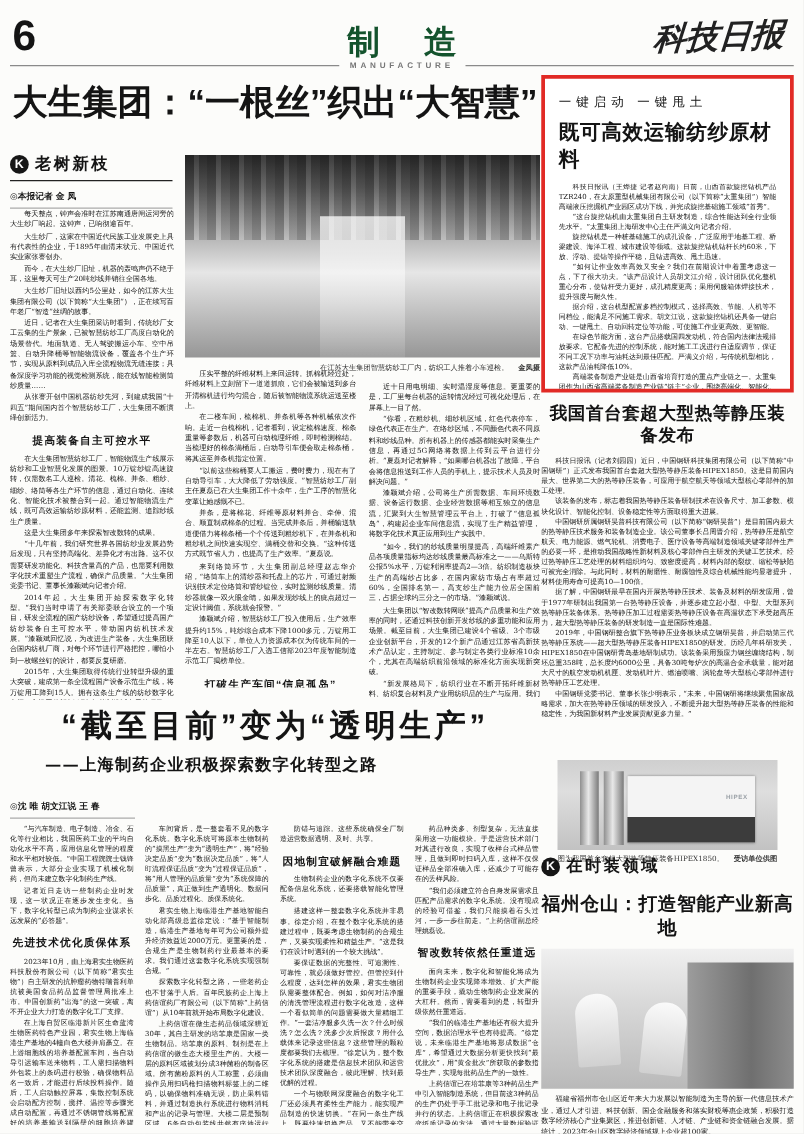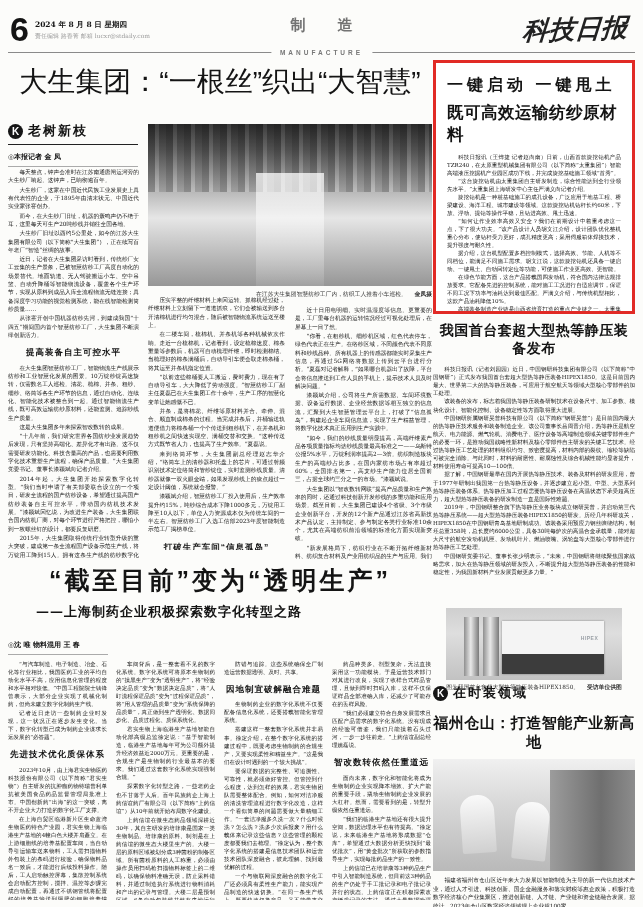--- a/index.html
+++ b/index.html
@@ -9,21 +9,21 @@
 
   
   .masthead{position:absolute;left:0;top:0;width:643px;height:60px;}
   .mh-rule{position:absolute;left:8px;right:8px;top:52px;border-top:1.5px solid #8a8a8a;}
   .mh-left{position:absolute;left:10px;top:14px;display:flex;align-items:flex-end;gap:7px;}
   .pagenum{font-size:34px;font-weight:900;line-height:0.9;letter-spacing:-1px;}
   .mh-dates{padding-bottom:3px;line-height:1.7;}
   .mh-date{font-size:7.5px;font-weight:700;}
   .mh-editor{font-size:6px;color:#9a9a9a;}
   .mh-center{position:absolute;left:50%;top:16px;transform:translateX(-50%);text-align:center;}
-  .sec-cn{font-size:15px;font-weight:900;letter-spacing:14px;padding-left:14px;color:#737373;}
+  .sec-cn{font-size:26px;font-weight:900;letter-spacing:14px;padding-left:14px;color:#14532d;}
   .sec-en{position:absolute;left:50%;top:49px;transform:translateX(-50%);background:#fcfcfa;
           padding:0 9px;font-size:6.5px;letter-spacing:3px;color:#777;font-weight:700;}
   .paper-name{position:absolute;right:16px;top:12px;font-size:26px;font-weight:700;
               font-style:italic;transform:skewX(-6deg) rotate(-2deg);color:#222;}
 
   
   .bcol{position:absolute;overflow:hidden;text-align:justify;}
   .bcol p{margin:0 0 1px 0;text-indent:2em;}
   .subhead{font-family:"Liberation Sans","DejaVu Sans",sans-serif;font-weight:700;
            text-align:center;font-size:8.5px;margin:7px 0 5px;text-indent:0;letter-spacing:1px;}
@@ -31,41 +31,41 @@
   .credit{font-weight:700;margin-left:6px;}
   .kbadge{display:inline-flex;width:15px;height:15px;border-radius:50%;background:#161616;color:#fff;
           align-items:center;justify-content:center;font-size:10px;font-weight:900;
           font-family:"Liberation Sans","DejaVu Sans",sans-serif;flex:0 0 auto;}
   .badge-row{display:flex;align-items:center;gap:5px;border-bottom:1.5px solid #222;padding-bottom:4px;}
   .badge-label{font-size:13px;font-weight:900;letter-spacing:2px;
                font-family:"Liberation Sans","DejaVu Sans",sans-serif;}
 
   
   .main-art{position:absolute;left:8px;top:64px;width:424px;height:500px;}
-  .main-headline{margin:0;text-align:center;font-size:28px;font-weight:400;letter-spacing:0px;
+  .main-headline{margin:0;text-align:center;font-size:28px;font-weight:700;letter-spacing:0px;
                  font-family:"Liberation Sans","DejaVu Sans",sans-serif;line-height:1.25;}
   .main-badge{position:absolute;left:0;top:58px;width:130px;}
   .main-byline{position:absolute;left:0;top:88px;width:130px;font-size:7px;font-weight:700;
                border-bottom:0.5px solid #aaa;padding-bottom:4px;}
   .col1{left:0;top:104px;width:131px;height:392px;font-size:5.7px;line-height:1.46;}
   .main-photo{position:absolute;left:140px;top:60px;width:284px;height:162px;
               background:linear-gradient(180deg,#2f2f2f 0%,#5d5d5d 16%,#b9b9b9 42%,#e6e6e6 58%,#969696 100%);}
   .main-photo::before{content:"";position:absolute;left:0;top:0;width:100%;height:42%;
               background:repeating-linear-gradient(90deg,rgba(0,0,0,.45) 0 7px,rgba(255,255,255,.12) 7px 11px,rgba(0,0,0,.25) 11px 18px);
               opacity:.55;}
   .main-photo::after{content:"";position:absolute;left:38%;top:30%;width:24%;height:70%;
               background:linear-gradient(180deg,rgba(255,255,255,.75),rgba(255,255,255,.1));}
   .main-photo-cap{position:absolute;left:140px;top:226px;width:284px;text-align:right;}
   .col2{left:140px;top:232px;width:137px;height:254px;font-size:5.7px;line-height:1.46;}
   .col3{left:287px;top:242px;width:137px;height:254px;font-size:5.7px;line-height:1.46;}
 
   
   .red-box{position:absolute;left:433px;top:60px;width:202px;height:254px;box-sizing:border-box;
            border:3.5px solid #e12a25;background:#fff;padding:12px 11px 8px;overflow:hidden;}
-  .kicker{font-size:16px;font-weight:700;letter-spacing:4px;
+  .kicker{font-size:10px;font-weight:400;letter-spacing:4px;
           font-family:"Liberation Sans","DejaVu Sans",sans-serif;}
   .drill-headline{margin:6px 0 8px;font-size:16.5px;font-weight:900;letter-spacing:0.5px;
           font-family:"Liberation Sans","DejaVu Sans",sans-serif;}
   .drill-body{font-size:5.55px;line-height:1.44;text-align:justify;height:176px;overflow:hidden;}
   .drill-body p{margin:0;text-indent:2em;}
 
   
   .hip-art{position:absolute;left:433px;top:322px;width:202px;}
   .hip-headline{margin:0 0 7px;text-align:center;font-size:14px;font-weight:900;letter-spacing:0.5px;
           font-family:"Liberation Sans","DejaVu Sans",sans-serif;}
@@ -112,24 +112,20 @@
 </style>
 </head>
 <body>
 
 <div class="page">
 
   <div class="masthead">
     <div class="mh-rule"></div>
     <div class="mh-left">
       <div class="pagenum sans">6</div>
-      <div class="mh-dates">
-        <div class="mh-date">2024 年 8 月 8 日 星期四</div>
-        <div class="mh-editor">责任编辑 路香菁  邮箱 lucxr@stdaily.com</div>
-      </div>
     </div>
     <div class="mh-center">
       <div class="sec-cn sans">制 造</div>
     </div>
     <div class="sec-en sans">MANUFACTURE</div>
     <div class="paper-name">科技日报</div>
   </div>
 
   <div class="main-art">
     <h1 class="main-headline">大生集团：“一根丝”织出“大智慧”</h1>
@@ -239,21 +235,21 @@
     </div>
     <div class="pic-cap">
         <p>福建省福州市仓山区近年来大力发展以智能制造为主导的新一代信息技术产业，通过人才引进、科技创新、国企金融服务和落实财税等惠企政策，积极打造数字经济核心产业集聚区，推进创新链、人才链、产业链和资金链融合发展。据统计，2023年仓山区数字经济领域规上企业超100家。</p>
       </div>
 
   </div>
 
   <div class="pharma">
     <h1 class="pharma-headline">“截至目前”变为“透明生产”</h1>
     <div class="pharma-sub">——上海制药企业积极探索数字化转型之路</div>
-    <div class="pharma-byline">◎沈 唯  物料混用 王 春</div>
+    <div class="pharma-byline">◎沈 唯  胡文江说 王 春</div>
 
     <div class="bcol pcol pc1">
       <div>
           <p>“与汽车制造、电子制造、冶金、石化等行业相比，我国医药工业的平均自动化水平不高，应用信息化管理的程度和水平相对较低。”中国工程院院士钱锋曾表示，大部分企业实现了机械化制药，但尚未建立数字化制药生产线。</p>
           <p>记者近日走访一些制药企业时发现，这一状况正在逐步发生变化。当下，数字化转型已成为制药企业谋求长远发展的“必答题”。</p>
         </div>
       <h3 class="subhead">先进技术优化质保体系</h3>
       <div>
           <p>2023年10月，由上海君实生物医药科技股份有限公司（以下简称“君实生物”）自主研发的抗肿瘤药物特瑞普利单抗被美国食品药品监督管理局批准上市。中国创新药“出海”的这一突破，离不开企业大力打造的数字化工厂支撑。</p>
           <p>在上海自贸区临港新片区生命蓝湾生物医药特色产业园，君实生物上海临港生产基地的4幢白色大楼并肩矗立。在上游细胞线的培养基配置车间，当自动导引运输车送来物料，工人需扫描物料外包装上的条码进行校验，确保物料品名一致后，才能进行后续投料操作。随后，工人启动触控屏幕，集散控制系统会启动配方控制，搅拌、温控等步骤完成自动配置，再通过不锈钢管线将配置好的培养基输送到隔壁的细胞培养罐区。所有工序及配方参数都已程序化，工人只需按照系统的电子指引完成各道工序即可。</p>

